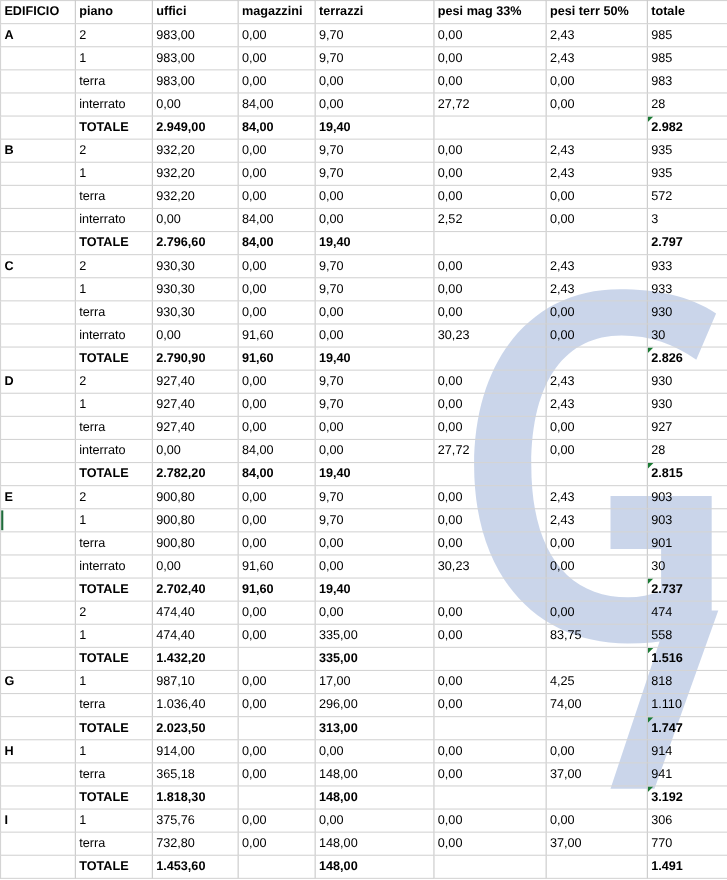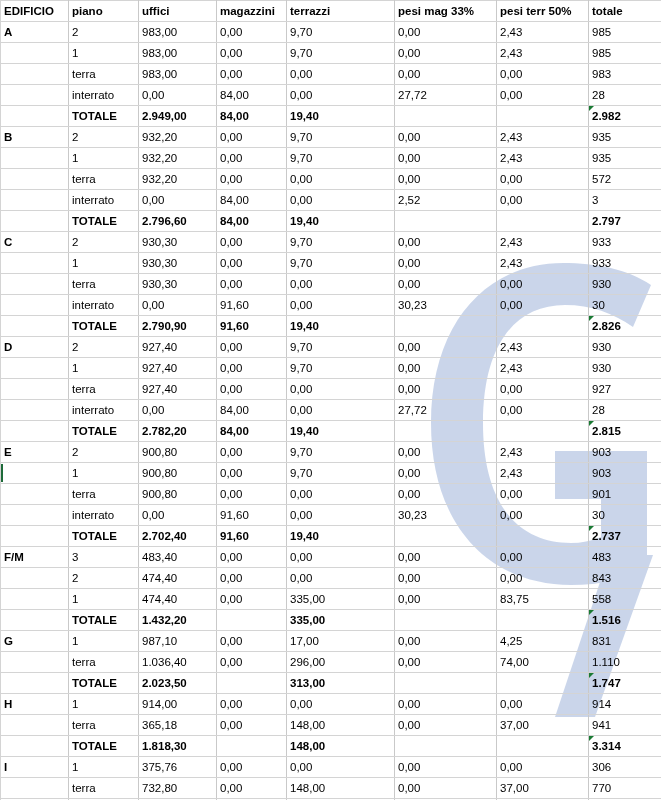--- a/index.html
+++ b/index.html
@@ -385,38 +385,28 @@
           <td></td>
           <td>TOTALE</td>
           <td>2.702,40</td>
           <td>91,60</td>
           <td>19,40</td>
           <td></td>
           <td></td>
           <td class="flag">2.737</td>
         </tr>
         <tr>
-          <td class="bold">F/M</td>
-          <td>3</td>
-          <td>483,40</td>
-          <td>0,00</td>
-          <td>0,00</td>
-          <td>0,00</td>
-          <td>0,00</td>
-          <td>483</td>
-        </tr>
-        <tr>
           <td></td>
           <td>2</td>
           <td>474,40</td>
           <td>0,00</td>
           <td>0,00</td>
           <td>0,00</td>
           <td>0,00</td>
-          <td>843</td>
+          <td>474</td>
         </tr>
         <tr>
           <td></td>
           <td>1</td>
           <td>474,40</td>
           <td>0,00</td>
           <td>335,00</td>
           <td>0,00</td>
           <td>83,75</td>
           <td>558</td>
@@ -432,21 +422,21 @@
           <td class="flag">1.516</td>
         </tr>
         <tr>
           <td class="bold">G</td>
           <td>1</td>
           <td>987,10</td>
           <td>0,00</td>
           <td>17,00</td>
           <td>0,00</td>
           <td>4,25</td>
-          <td>831</td>
+          <td>818</td>
         </tr>
         <tr>
           <td></td>
           <td>terra</td>
           <td>1.036,40</td>
           <td>0,00</td>
           <td>296,00</td>
           <td>0,00</td>
           <td>74,00</td>
           <td>1.110</td>
@@ -482,21 +472,21 @@
           <td>941</td>
         </tr>
         <tr class="total-row">
           <td></td>
           <td>TOTALE</td>
           <td>1.818,30</td>
           <td></td>
           <td>148,00</td>
           <td></td>
           <td></td>
-          <td class="flag">3.314</td>
+          <td class="flag">3.192</td>
         </tr>
         <tr>
           <td class="bold">I</td>
           <td>1</td>
           <td>375,76</td>
           <td>0,00</td>
           <td>0,00</td>
           <td>0,00</td>
           <td>0,00</td>
           <td>306</td>

